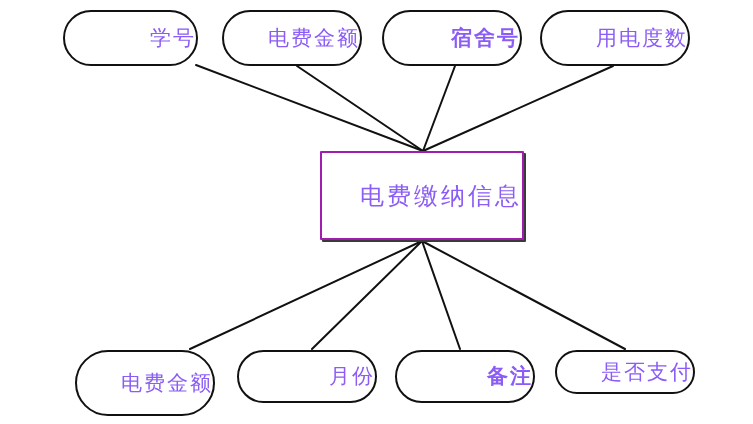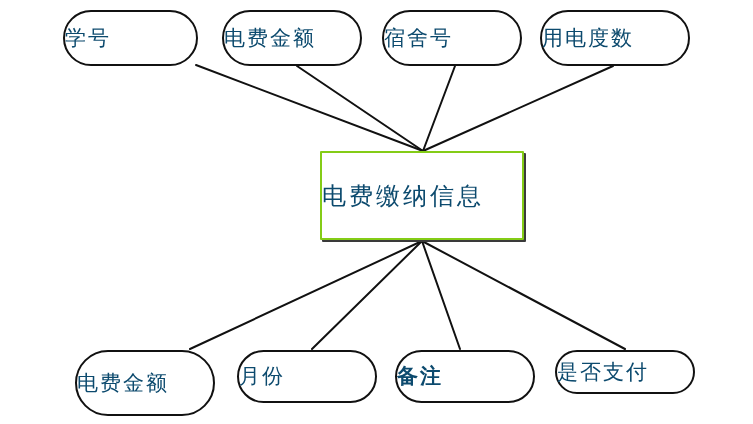--- a/index.html
+++ b/index.html
@@ -24,34 +24,34 @@
     top: 0;
     width: 753px;
     height: 424px;
     pointer-events: none;
   }
   .node {
     position: absolute;
     box-sizing: border-box;
     display: flex;
     align-items: center;
-    justify-content: flex-start;
+    justify-content: flex-end;
     background: #ffffff;
-    color: #0c4a6e;
+    color: #8b5cf6;
     text-align: center;
     white-space: nowrap;
   }
   .attribute {
     border: 2px solid #111111;
     border-radius: 999px;
     font-size: 21px;
     letter-spacing: 2px;
   }
   .entity {
-    border: 2px solid #84cc16;
+    border: 2px solid #a21caf;
     box-shadow: 2px 2px 0 0 #3a3a3a;
     border-radius: 1px;
     font-size: 24px;
     letter-spacing: 3px;
   }
   .node-label {
     display: block;
     line-height: 1;
   }
 </style>
@@ -71,21 +71,21 @@
       <line x1="422" y1="241" x2="625" y2="349" stroke="#111111" stroke-width="2" stroke-linecap="round"></line>
     </svg>
 
   <div id="nodes">
       <div class="node attribute" style="left: 63px; top: 10px; width: 135px; height: 56px;">
         <span class="node-label">学号</span>
       </div>
       <div class="node attribute" style="left: 222px; top: 10px; width: 140px; height: 56px;">
         <span class="node-label">电费金额</span>
       </div>
-      <div class="node attribute" style="left: 382px; top: 10px; width: 140px; height: 56px;">
+      <div class="node attribute" style="left: 382px; top: 10px; width: 140px; height: 56px; font-weight: bold;">
         <span class="node-label">宿舍号</span>
       </div>
       <div class="node attribute" style="left: 540px; top: 10px; width: 150px; height: 56px;">
         <span class="node-label">用电度数</span>
       </div>
       <div class="node attribute" style="left: 75px; top: 350px; width: 140px; height: 66px;">
         <span class="node-label">电费金额</span>
       </div>
       <div class="node attribute" style="left: 237px; top: 350px; width: 140px; height: 53px;">
         <span class="node-label">月份</span>

